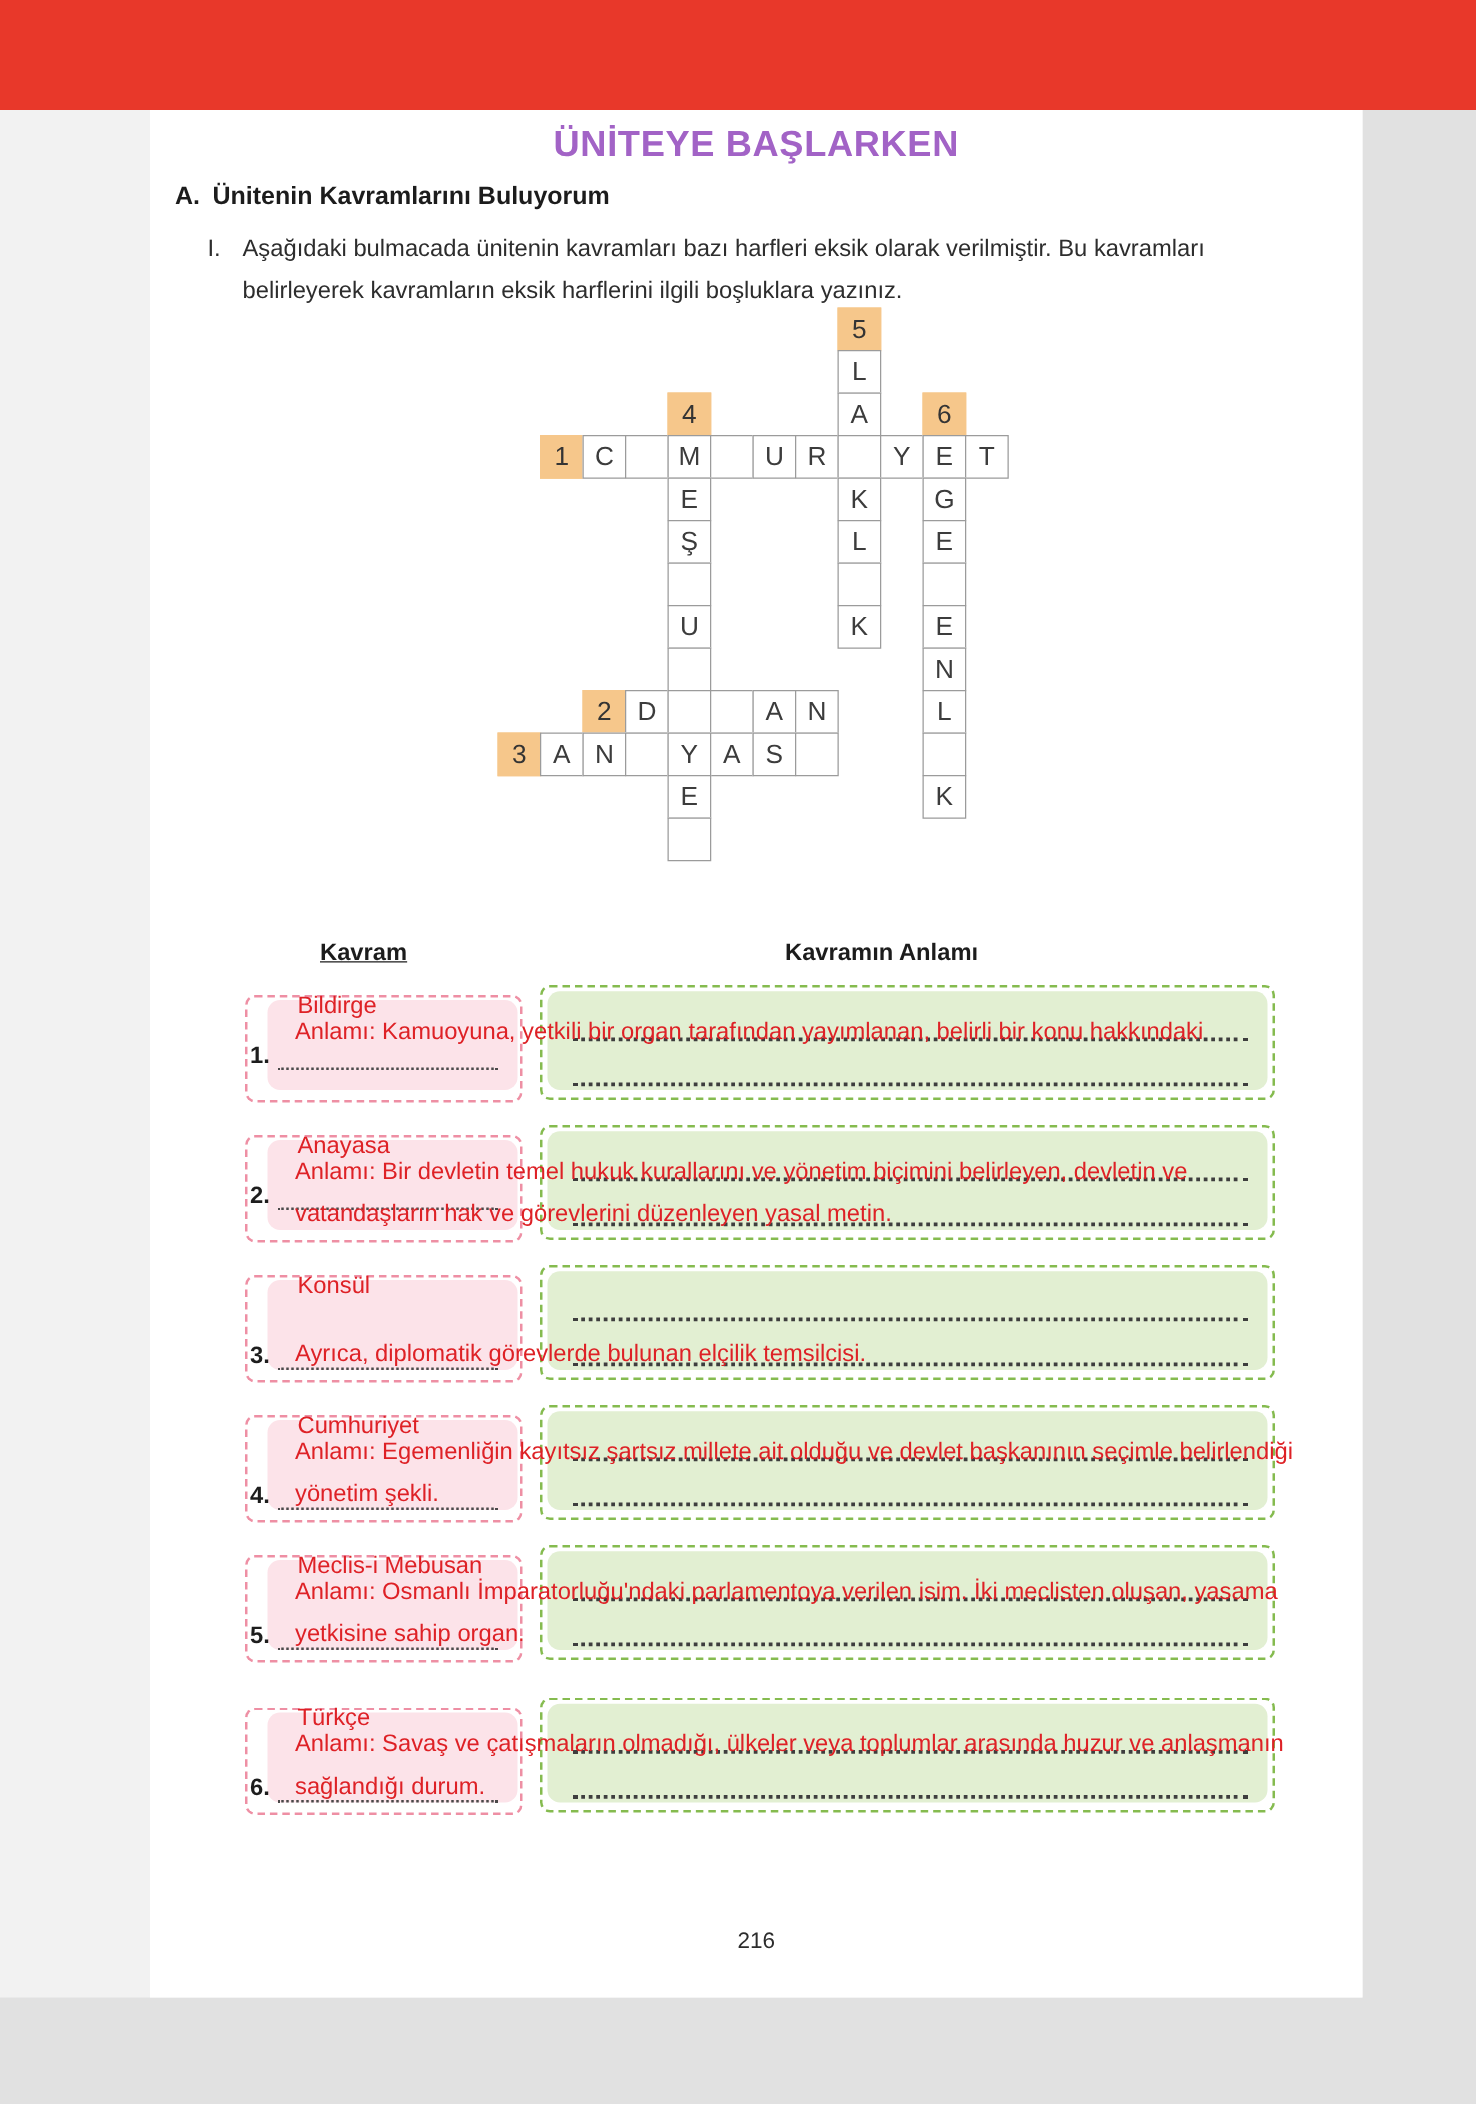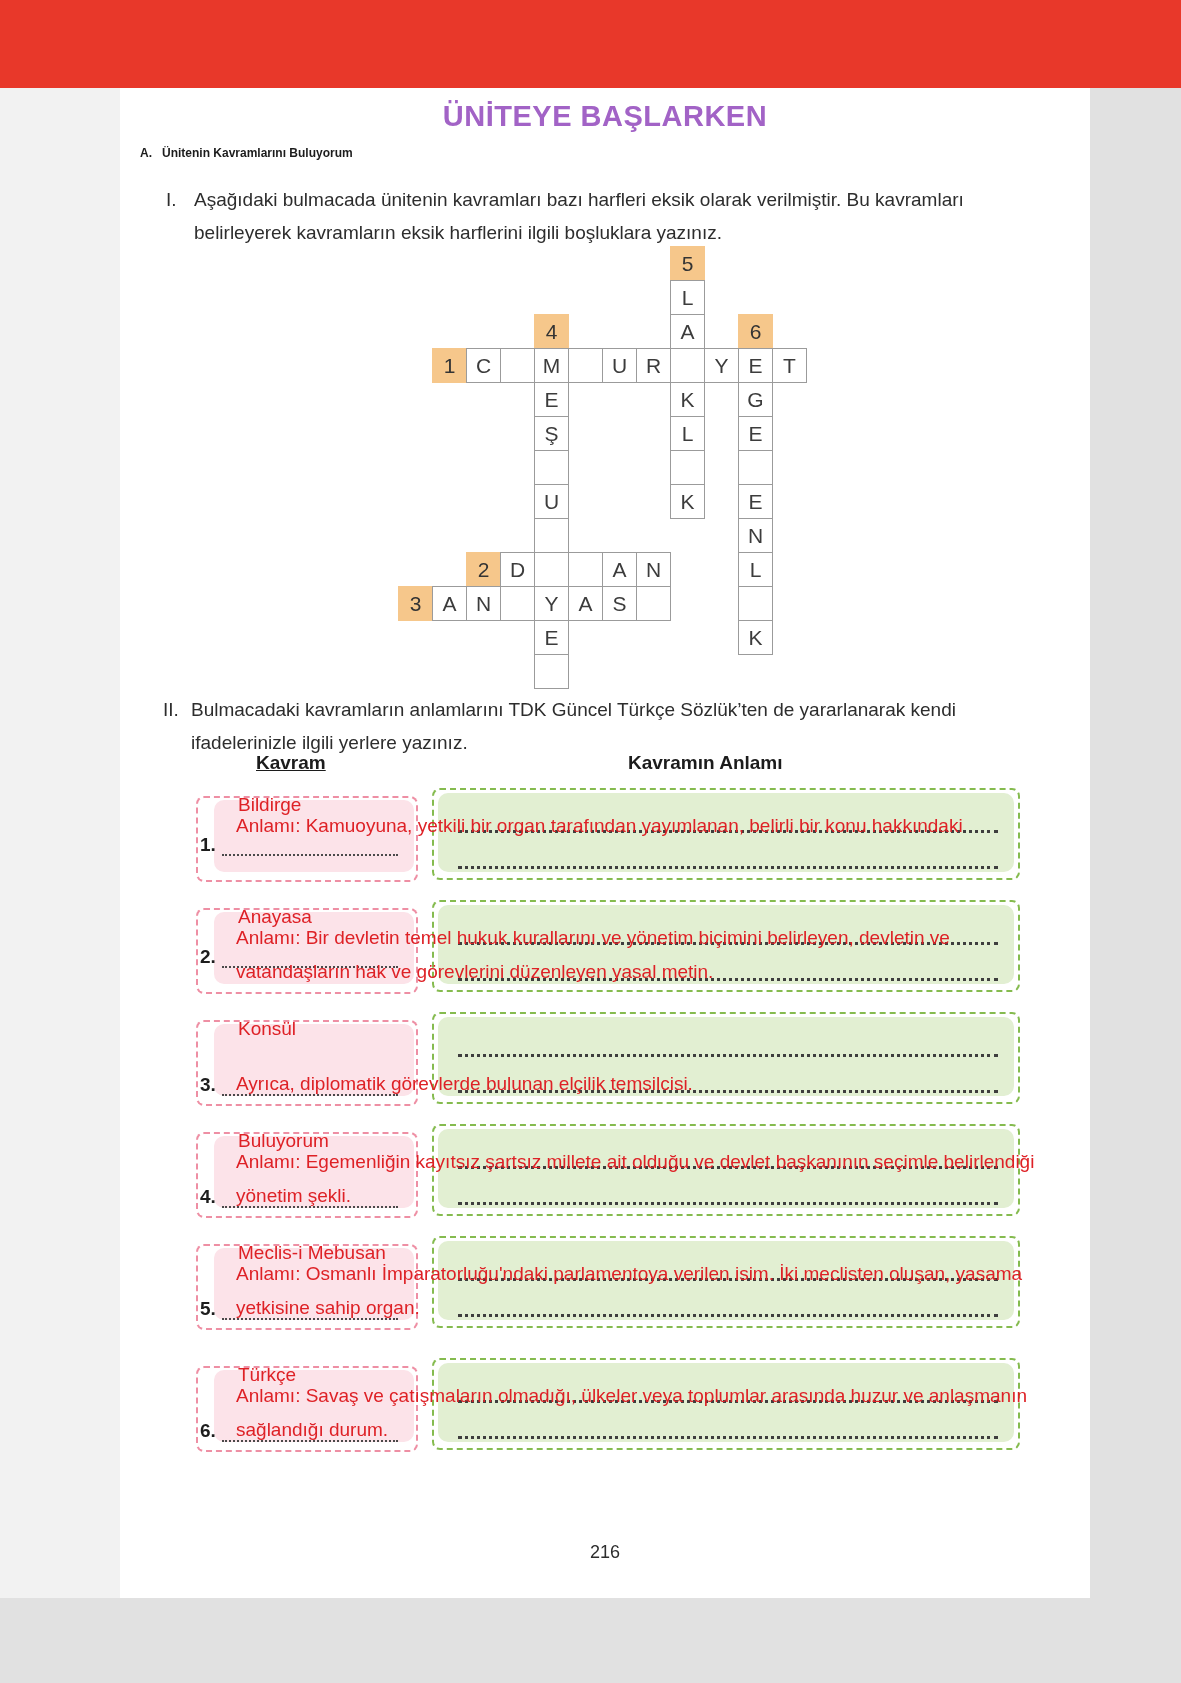--- a/index.html
+++ b/index.html
@@ -8,21 +8,21 @@
     background:#f2f2f2;
     font-family:"Liberation Sans", sans-serif;
   }
   .banner{position:absolute;left:0;top:0;width:1181px;height:88px;background:var(--banner-red,#e8382a);}
   .margin-right{position:absolute;left:1090px;top:88px;width:91px;height:1595px;background:#e1e1e1;}
   .margin-bottom{position:absolute;left:0;top:1598px;width:1181px;height:85px;background:#e1e1e1;}
   .page{position:absolute;left:120px;top:88px;width:970px;height:1510px;background:#ffffff;overflow:hidden;}
 
   .title{position:absolute;top:12px;left:0;width:100%;margin:0;text-align:center;
     font-size:29px;font-weight:bold;letter-spacing:.5px;color:var(--title-purple,#a263c6);}
-  .heading-a{position:absolute;top:58px;left:20px;font-size:12px;font-weight:bold;color:#1c1c1c;}
+  .heading-a{position:absolute;top:58px;left:20px;font-size:20px;font-weight:bold;color:#1c1c1c;}
   .heading-a .lbl{margin-right:10px;}
   .inst{position:absolute;display:flex;font-size:19px;color:#2d2d2d;line-height:1.72;}
   .inst1{top:96px;left:46px;}
   .inst2{top:606px;left:43px;}
   .inst .ilabel{width:28px;flex:0 0 28px;}
   .inst .itext{width:838px;}
 
   .crossword{position:absolute;top:158px;left:278px;width:409px;height:443px;}
   .cw-cell{position:absolute;width:35px;height:35px;box-sizing:border-box;
     border:1px solid #9b9b9b;background:#fff;display:flex;align-items:center;justify-content:center;
@@ -121,24 +121,20 @@
       <div class="cw-cell" style="left: 136px; top: 340px; width: 35px; height: 35px;">Y</div>
       <div class="cw-cell" style="left: 170px; top: 340px; width: 35px; height: 35px;">A</div>
       <div class="cw-cell" style="left: 204px; top: 340px; width: 35px; height: 35px;">S</div>
       <div class="cw-cell" style="left: 238px; top: 340px; width: 35px; height: 35px;"></div>
       <div class="cw-cell" style="left: 340px; top: 340px; width: 35px; height: 35px;"></div>
       <div class="cw-cell" style="left: 136px; top: 374px; width: 35px; height: 35px;">E</div>
       <div class="cw-cell" style="left: 340px; top: 374px; width: 35px; height: 35px;">K</div>
       <div class="cw-cell" style="left: 136px; top: 408px; width: 35px; height: 35px;"></div>
     </div>
 
-  <div class="inst inst2">
-    <span class="ilabel">II.</span>
-    <span class="itext">Bulmacadaki kavramların anlamlarını TDK Güncel Türkçe Sözlük’ten de yararlanarak kendi ifadelerinizle ilgili yerlere yazınız.</span>
-  </div>
 
   <div class="vheaders">
     <span class="vh-concept">Kavram</span>
     <span class="vh-meaning">Kavramın Anlamı</span>
   </div>
 
   <div class="vlist">
   <div class="vitem">
     <div class="gbox">
       <div class="gfill"></div>
@@ -189,21 +185,21 @@
     <div class="gbox">
       <div class="gfill"></div>
       <div class="gdots gd1"></div>
       <div class="gdots gd2"></div>
     </div>
     <div class="pbox">
       <div class="pfill"></div>
     </div>
     <div class="inum">4.</div>
     <div class="ndots"></div>
-    <div class="cname">Buluyorum</div>
+    <div class="cname">Cumhuriyet</div>
     <div class="ans a1">Anlamı: Egemenliğin kayıtsız şartsız millete ait olduğu ve devlet başkanının seçimle belirlendiği</div>
     <div class="ans a2">yönetim şekli.</div>
   </div>
 
   <div class="vitem numline2">
     <div class="gbox">
       <div class="gfill"></div>
       <div class="gdots gd1"></div>
       <div class="gdots gd2"></div>
     </div>

